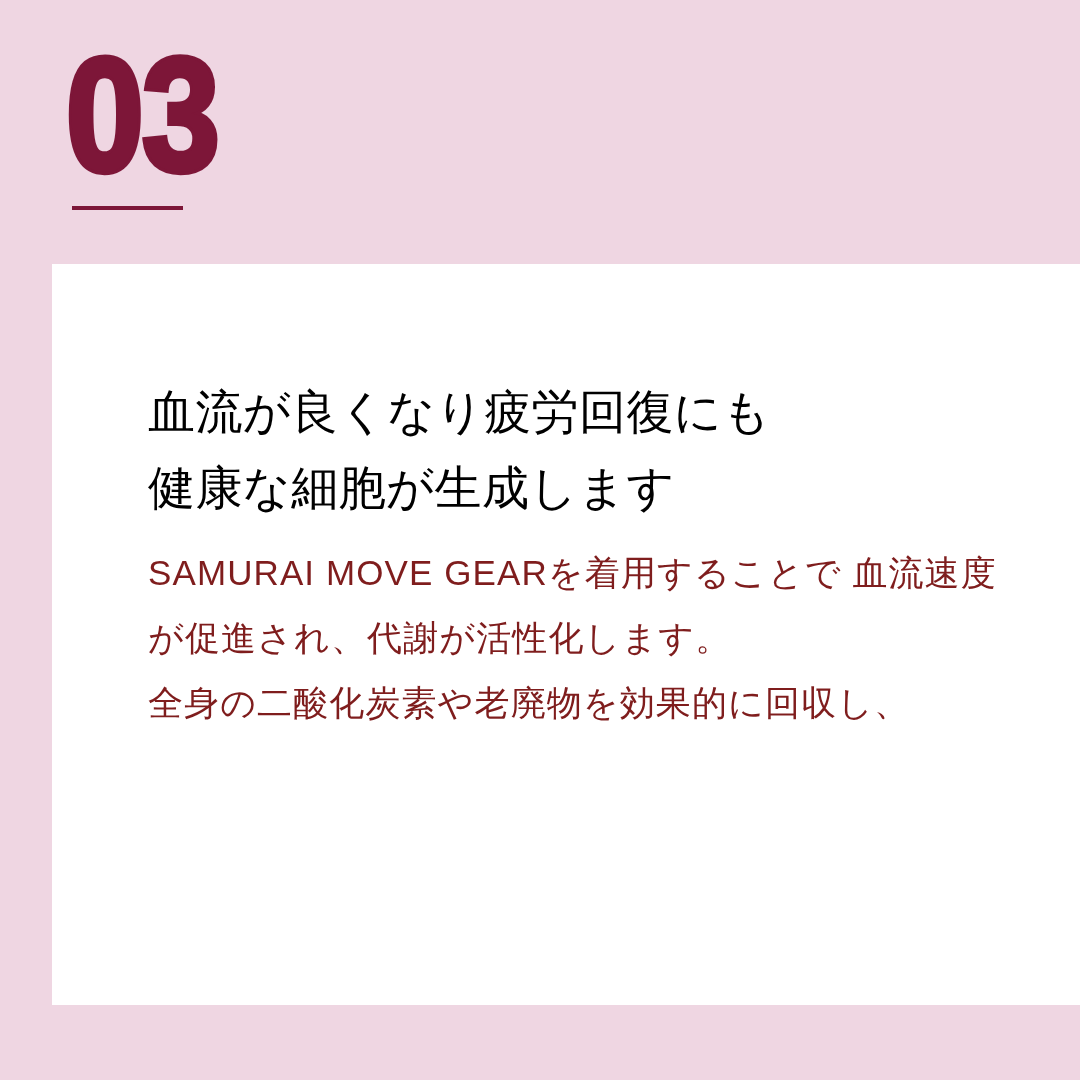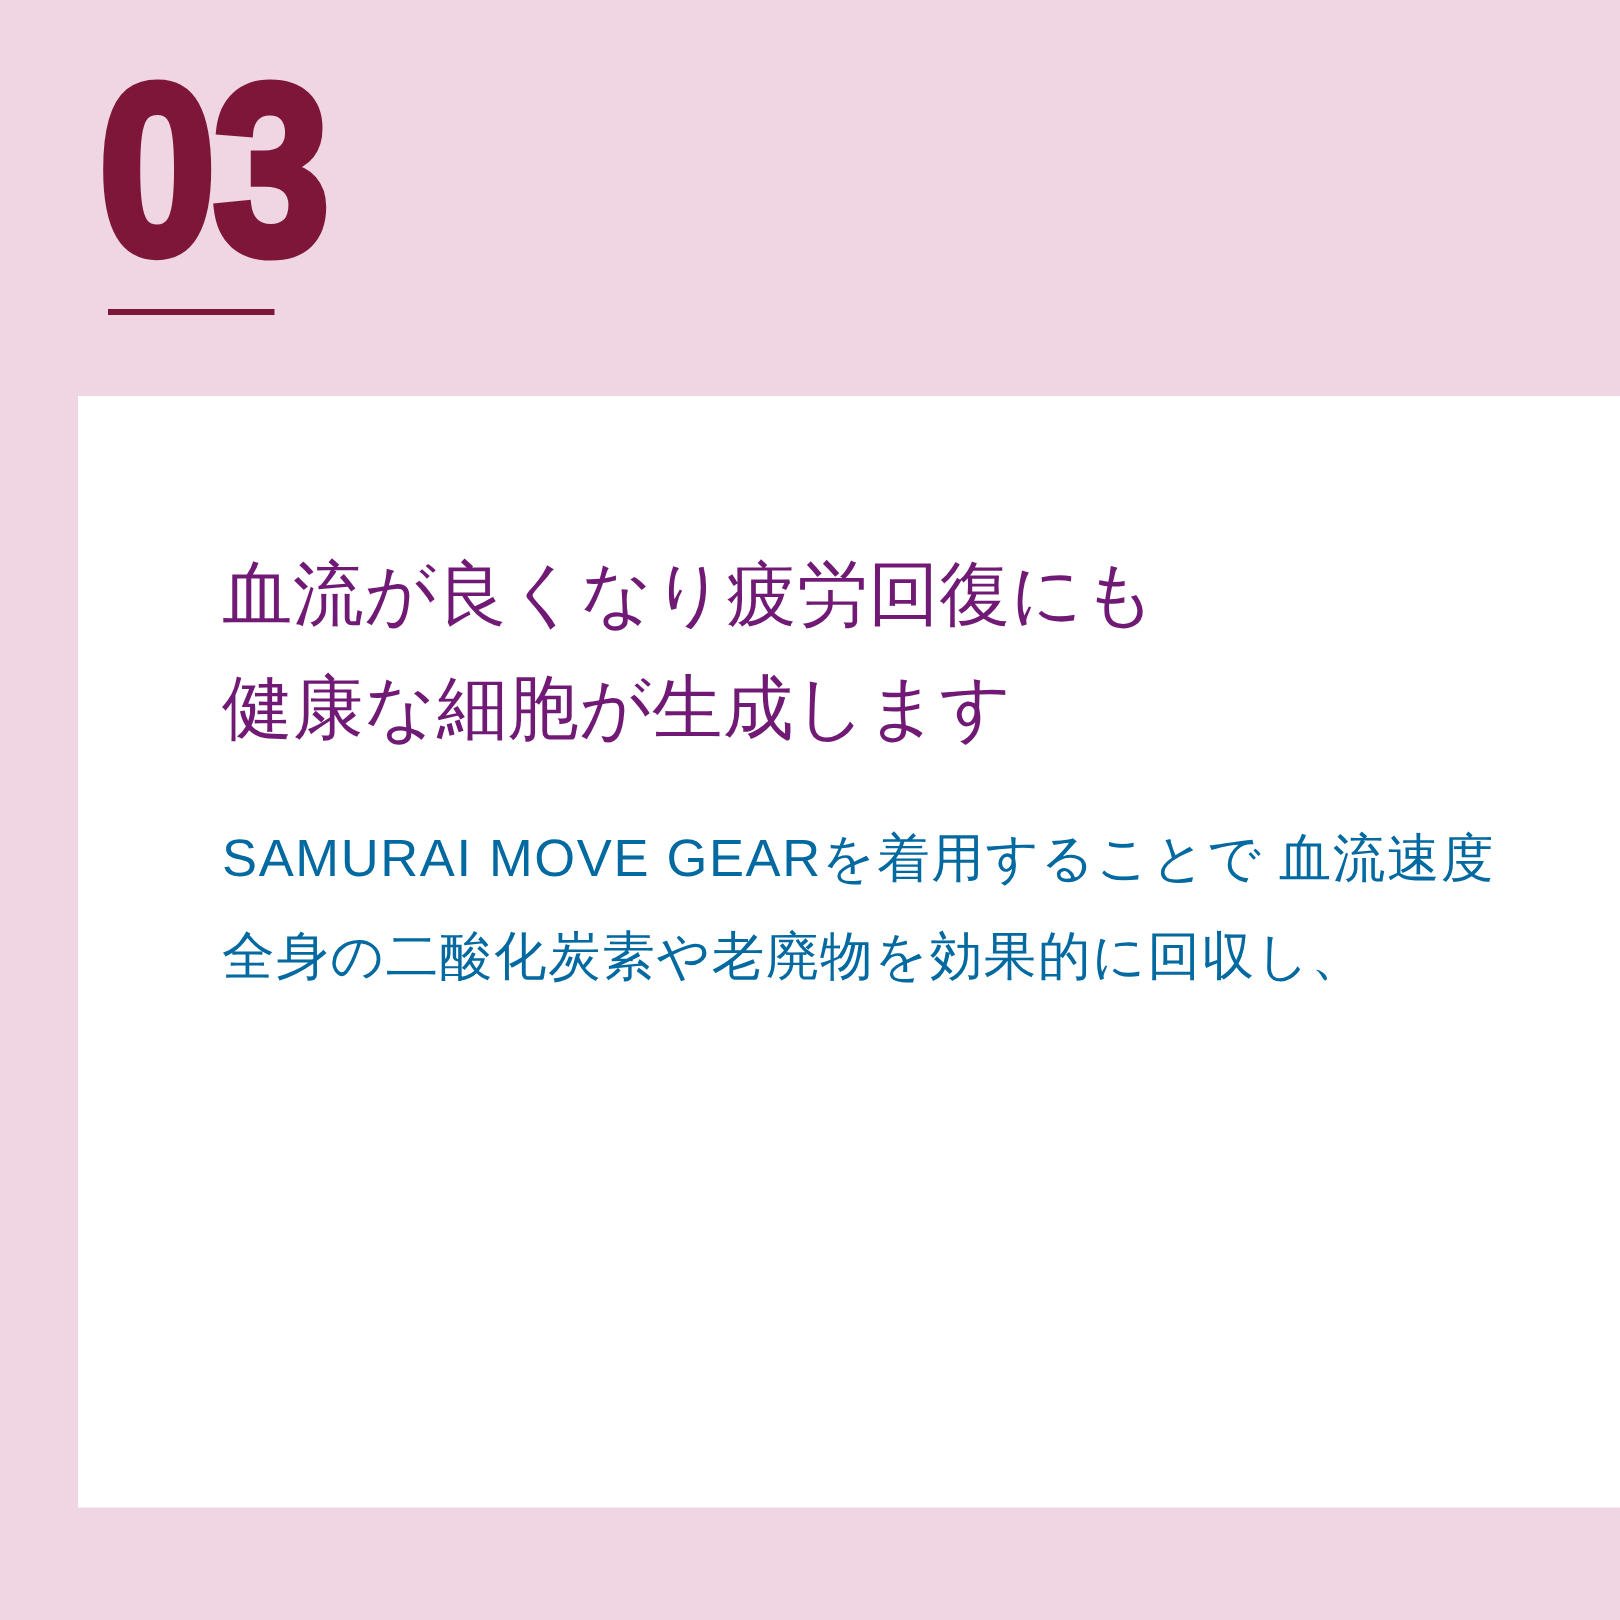--- a/index.html
+++ b/index.html
@@ -56,40 +56,40 @@
     top: 264px;
     width: 1028px;
     height: 741px;
     background: #ffffff;
   }
 
   
   .headline {
     position: absolute;
     left: 148px;
-    top: 358px;
+    top: 374px;
     width: 860px;
-    color: #701a75;
+    color: #000000;
     font-size: 47px;
     line-height: 76px;
     font-weight: 500;
     letter-spacing: 0.4px;
     white-space: nowrap;
   }
   .headline .hl-line {
     display: block;
   }
 
   
   .body-copy {
     position: absolute;
     left: 148px;
     top: 540px;
     width: 910px;
-    color: #0369a1;
+    color: #7f1d1d;
     font-size: 35px;
     line-height: 65px;
     font-weight: 400;
     letter-spacing: 1.1px;
     white-space: nowrap;
   }
   .body-copy .bc-line {
     display: block;
   }
 </style>
@@ -104,16 +104,17 @@
 
   <div class="card"></div>
 
   <div class="headline">
     <span class="hl-line">血流が良くなり疲労回復にも</span>
     <span class="hl-line">健康な細胞が生成します</span>
   </div>
 
   <div class="body-copy">
     <span class="bc-line">SAMURAI MOVE GEARを着用することで 血流速度</span>
+    <span class="bc-line">が促進され、代謝が活性化します。</span>
     <span class="bc-line">全身の二酸化炭素や老廃物を効果的に回収し、</span>
   </div>
 
 </div>
 
 </body></html>

